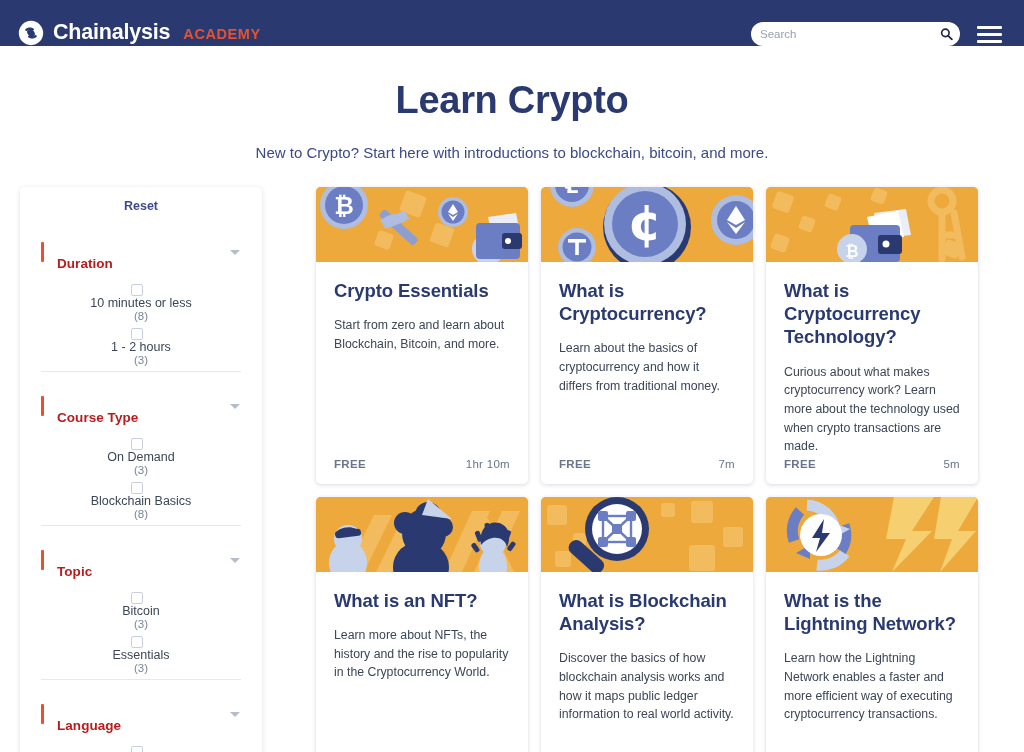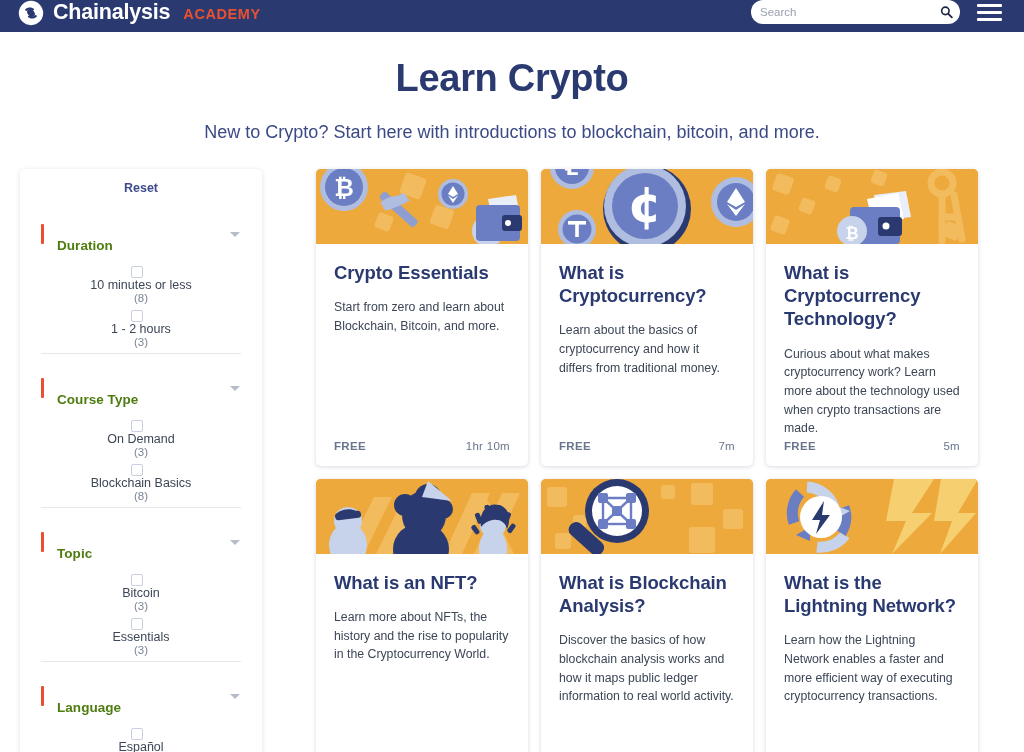--- a/index.html
+++ b/index.html
@@ -9,24 +9,24 @@
     width: 1024px; height: 752px;
     overflow: hidden;
     background: #ffffff;
     font-family: "Liberation Sans", "DejaVu Sans", sans-serif;
     -webkit-font-smoothing: antialiased;
   }
 
   
   .topbar {
     position: relative;
-    height: 32px;
+    height: 46px;
     background: #2a3a71;
     display: flex;
-    align-items: flex-start;
+    align-items: flex-end;
     padding: 0 22px 0 18px;
   }
   .brand {
     display: flex;
     align-items: center;
     gap: 9px;
   }
   .brand-logo { width: 26px; height: 26px; display: block; flex: 0 0 auto; }
   .brand-name {
     color: #ffffff;
@@ -94,30 +94,30 @@
     background: #ffffff;
     border-radius: 1px;
   }
 
   
   .hero {
     text-align: center;
     padding-top: 26px;
   }
   .hero h1 {
-    margin: 0;
+    margin: 8px;
     font-size: 38px;
     font-weight: 700;
     color: #2a3a71;
     letter-spacing: -0.3px;
     line-height: 1.1;
   }
   .hero p {
     margin: 22px 0 0 0;
-    font-size: 18px;
+    font-size: 15px;
     color: #3b4a85;
     font-weight: 400;
   }
 
   
   .page {
     display: flex;
     align-items: flex-start;
     padding: 26px 44px 0 18px;
     gap: 0;
@@ -157,21 +157,21 @@
     width: 3px;
     height: 20px;
     background: #e8502e;
     border-radius: 1px;
     margin-right: 13px;
     flex: 0 0 auto;
   }
   .ftitle {
     font-size: 13.5px;
     font-weight: 700;
-    color: #4d7c0f;
+    color: #b91c1c;
     flex: 1 1 auto;
     letter-spacing: 0.05px;
     margin-top: 22px;
   }
   .caret {
     width: 0; height: 0;
     border-left: 5px solid transparent;
     border-right: 5px solid transparent;
     border-top: 5px solid #b6bcca;
     flex: 0 0 auto;

